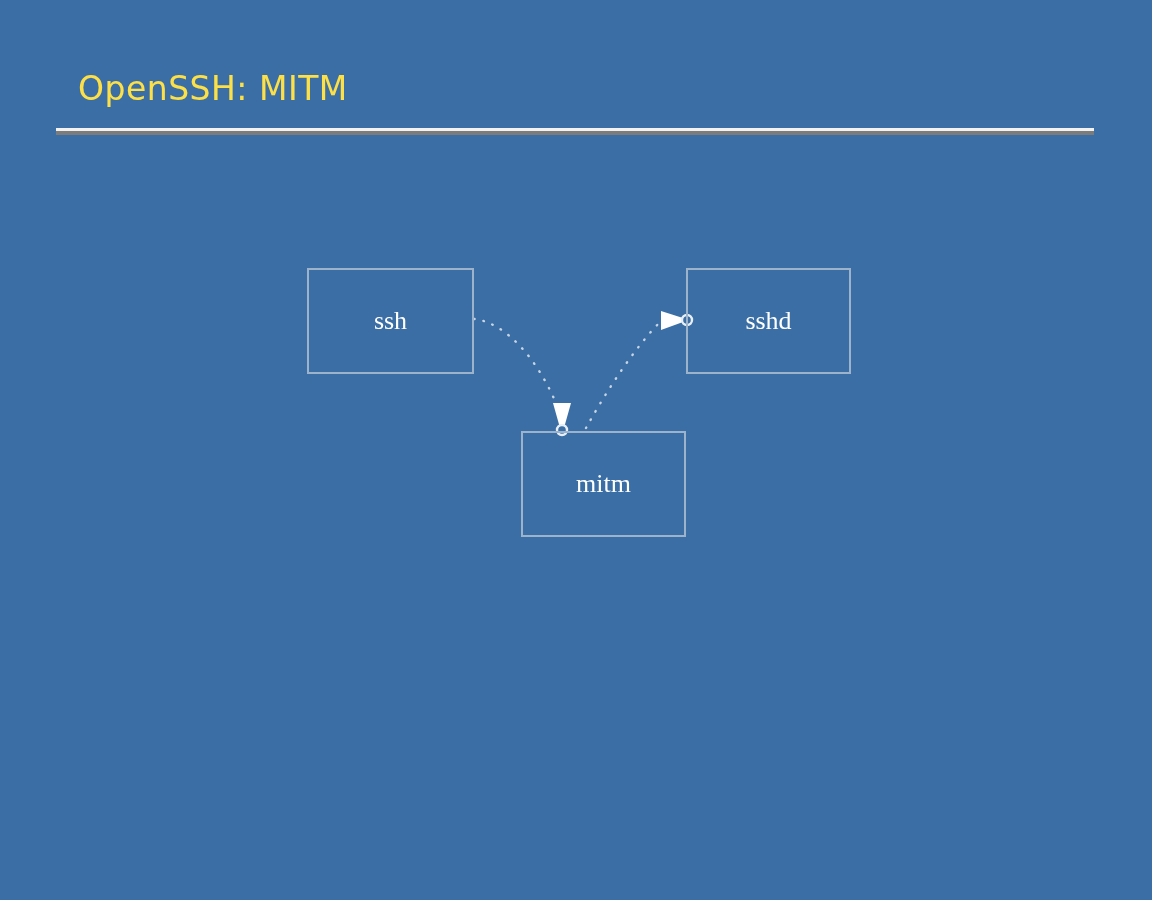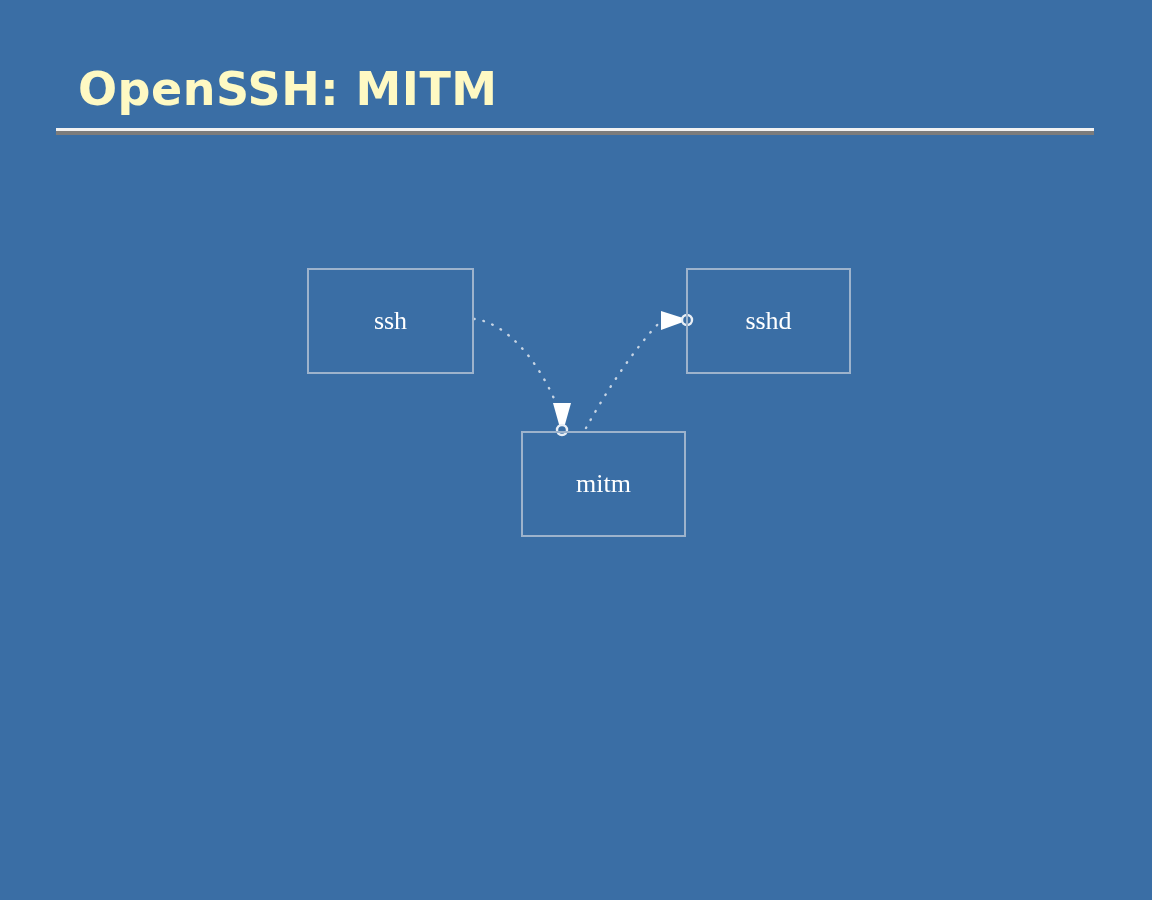--- a/index.html
+++ b/index.html
@@ -21,24 +21,24 @@
     height: 900px;
     background: #3a6ea5;
   }
 
   
   #slide-title {
     position: absolute;
     left: 78px;
     top: 60px;
     font-family: "DejaVu Sans", sans-serif;
-    font-size: 46px;
+    font-size: 33px;
     line-height: 58px;
-    font-weight: 700;
-    color: #fef9c3;
+    font-weight: 400;
+    color: #fde047;
     letter-spacing: 0.5px;
     white-space: nowrap;
   }
 
   
   #title-rule {
     position: absolute;
     left: 56px;
     top: 128px;
     width: 1038px;

